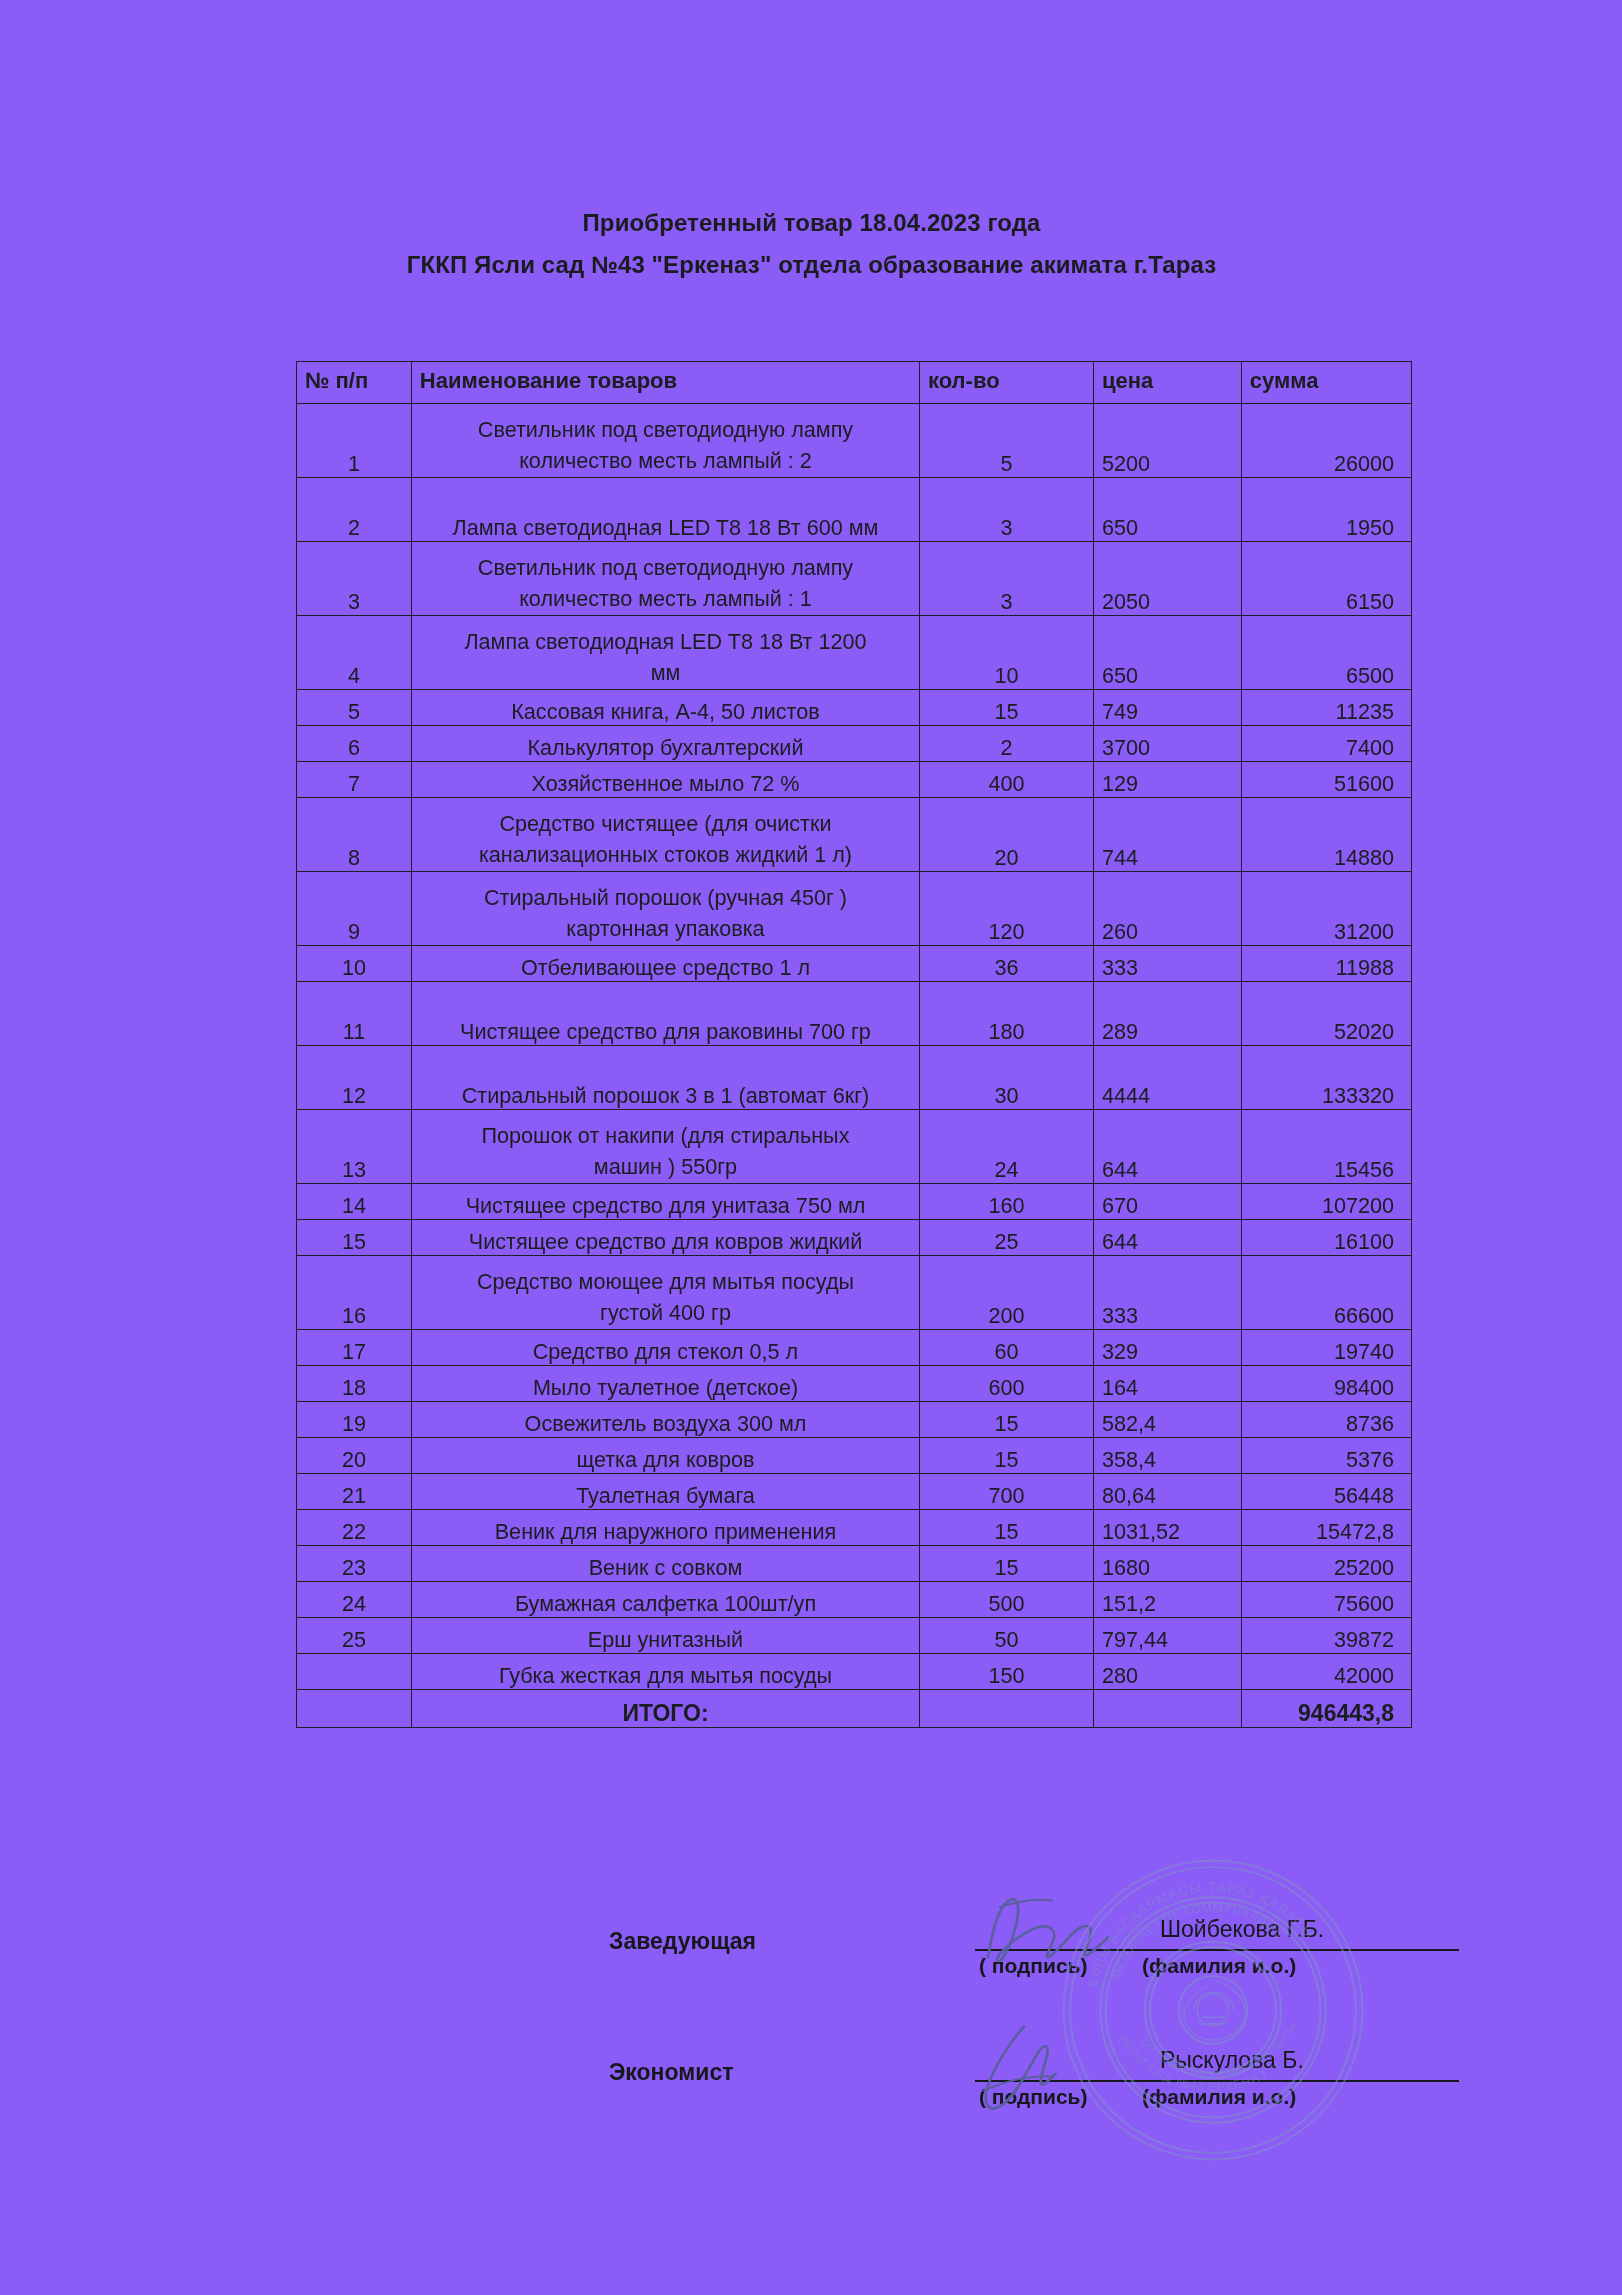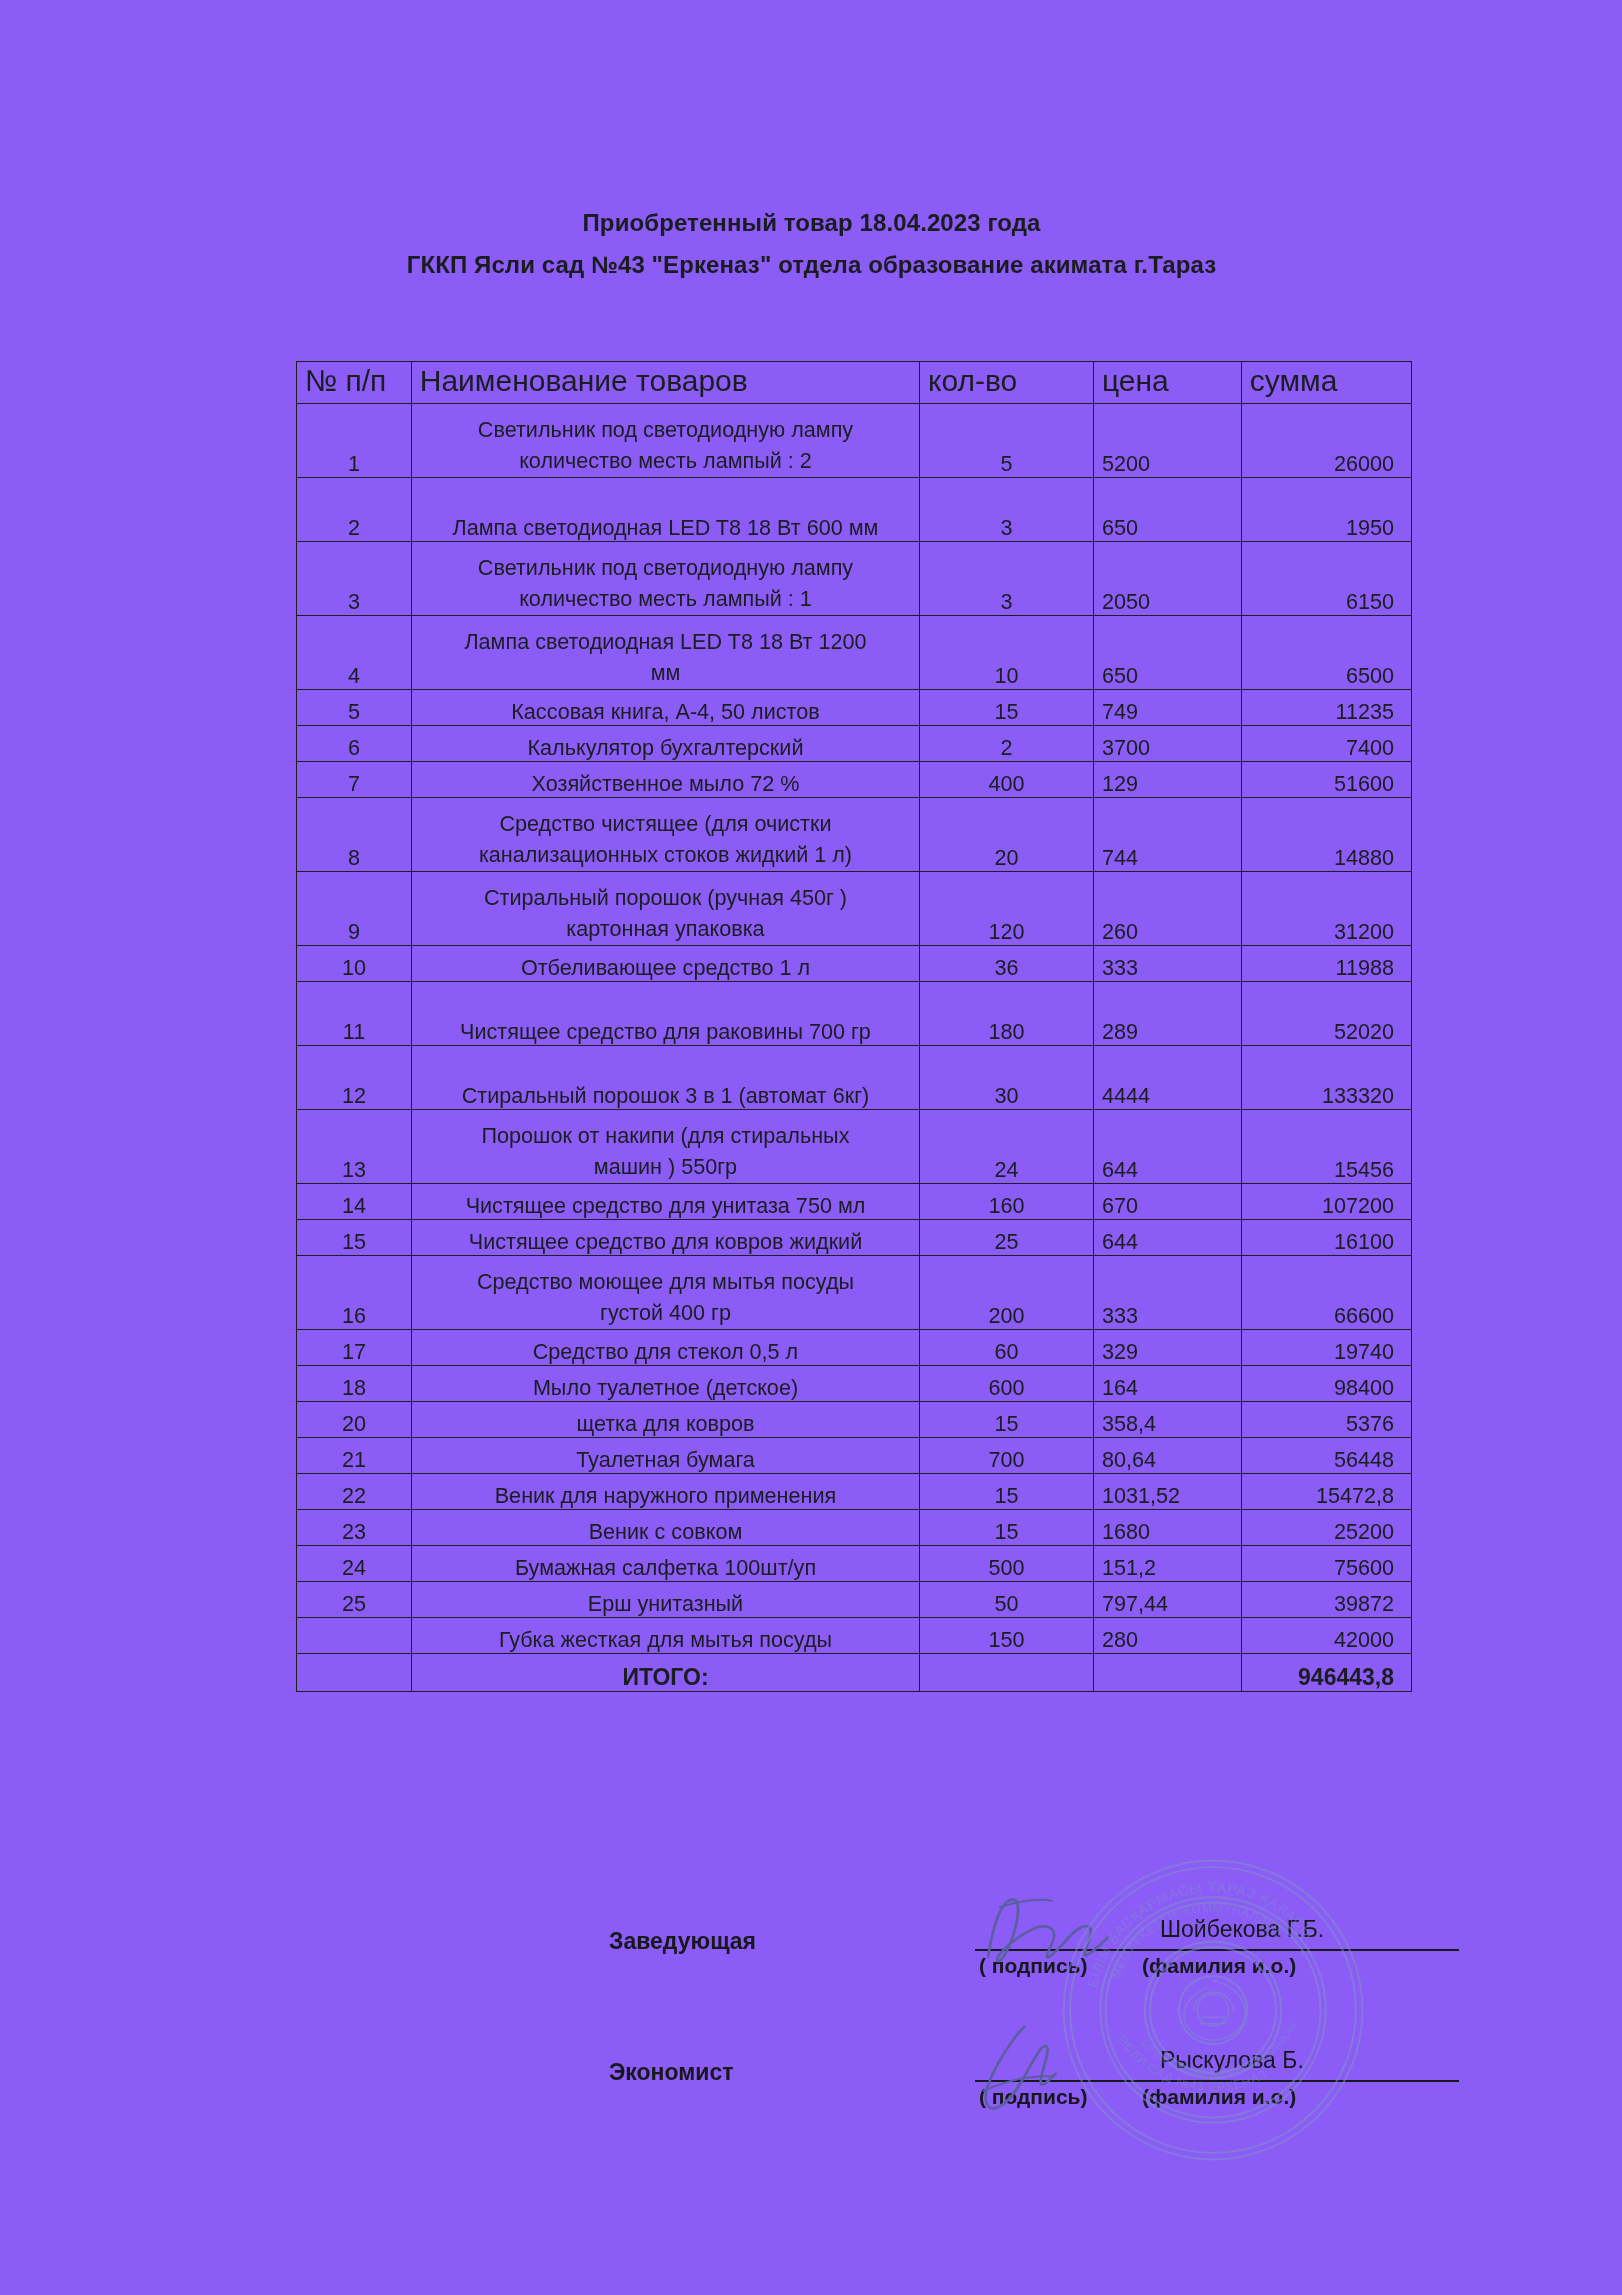--- a/index.html
+++ b/index.html
@@ -57,22 +57,22 @@
     font-size: 21.6px;
     color: #1b1d20;
   }
   .goods-table td, .goods-table th {
     border: 1.3px solid #1d1f22;
     padding: 0 7.9px;
     vertical-align: bottom;
     font-weight: normal;
   }
   .goods-table thead th {
-    font-weight: normal;
-    font-size: 30px;
+    font-weight: bold;
+    font-size: 22px;
     height: 38px;
     vertical-align: middle;
     text-align: left;
     padding-bottom: 2.6px;
   }
   .col-num   { width: 98px; text-align: center; }
   .col-name  { width: 491px; text-align: left; }
   .col-qty   { width: 157px; text-align: center; }
   .col-price { width: 131px; text-align: center; }
   .col-sum   { width: 144px; text-align: right; padding-right: 17px !important; }
@@ -352,20 +352,27 @@
           <td class="c-qty">60</td>
           <td class="c-price">329</td>
           <td class="c-sum">19740</td>
         </tr>
         <tr class="row-h1">
           <td class="c-num">18</td>
           <td class="c-name">Мыло туалетное (детское)</td>
           <td class="c-qty">600</td>
           <td class="c-price">164</td>
           <td class="c-sum">98400</td>
+        </tr>
+        <tr class="row-h1">
+          <td class="c-num">19</td>
+          <td class="c-name">Освежитель воздуха 300 мл</td>
+          <td class="c-qty">15</td>
+          <td class="c-price">582,4</td>
+          <td class="c-sum">8736</td>
         </tr>
         <tr class="row-h1">
           <td class="c-num">20</td>
           <td class="c-name">щетка для ковров</td>
           <td class="c-qty">15</td>
           <td class="c-price">358,4</td>
           <td class="c-sum">5376</td>
         </tr>
         <tr class="row-h1">
           <td class="c-num">21</td>

